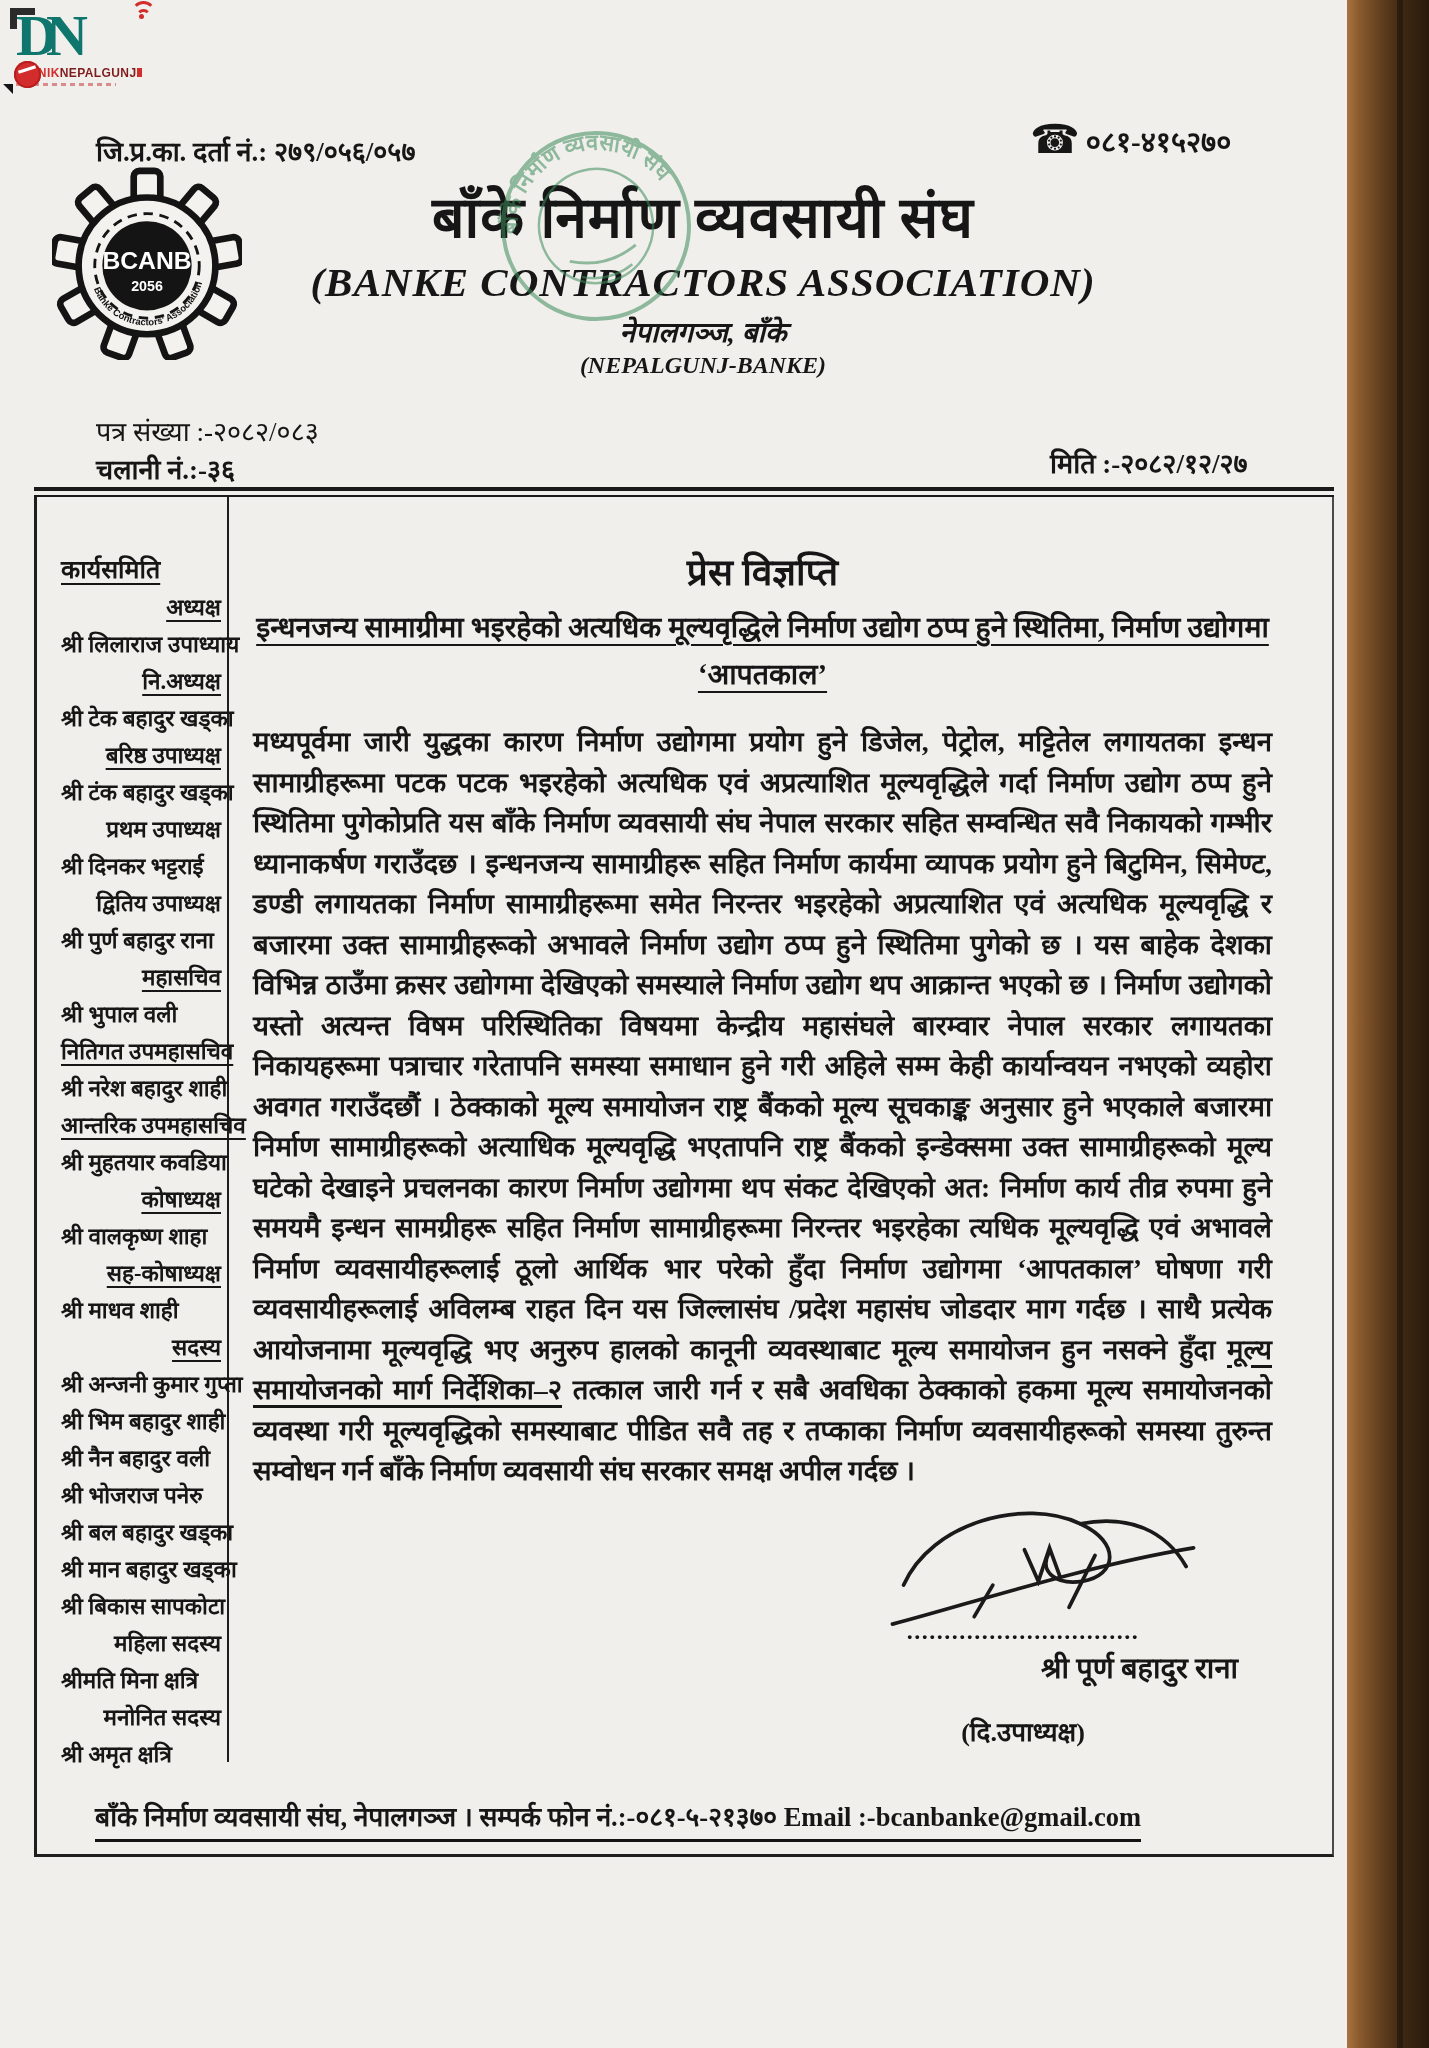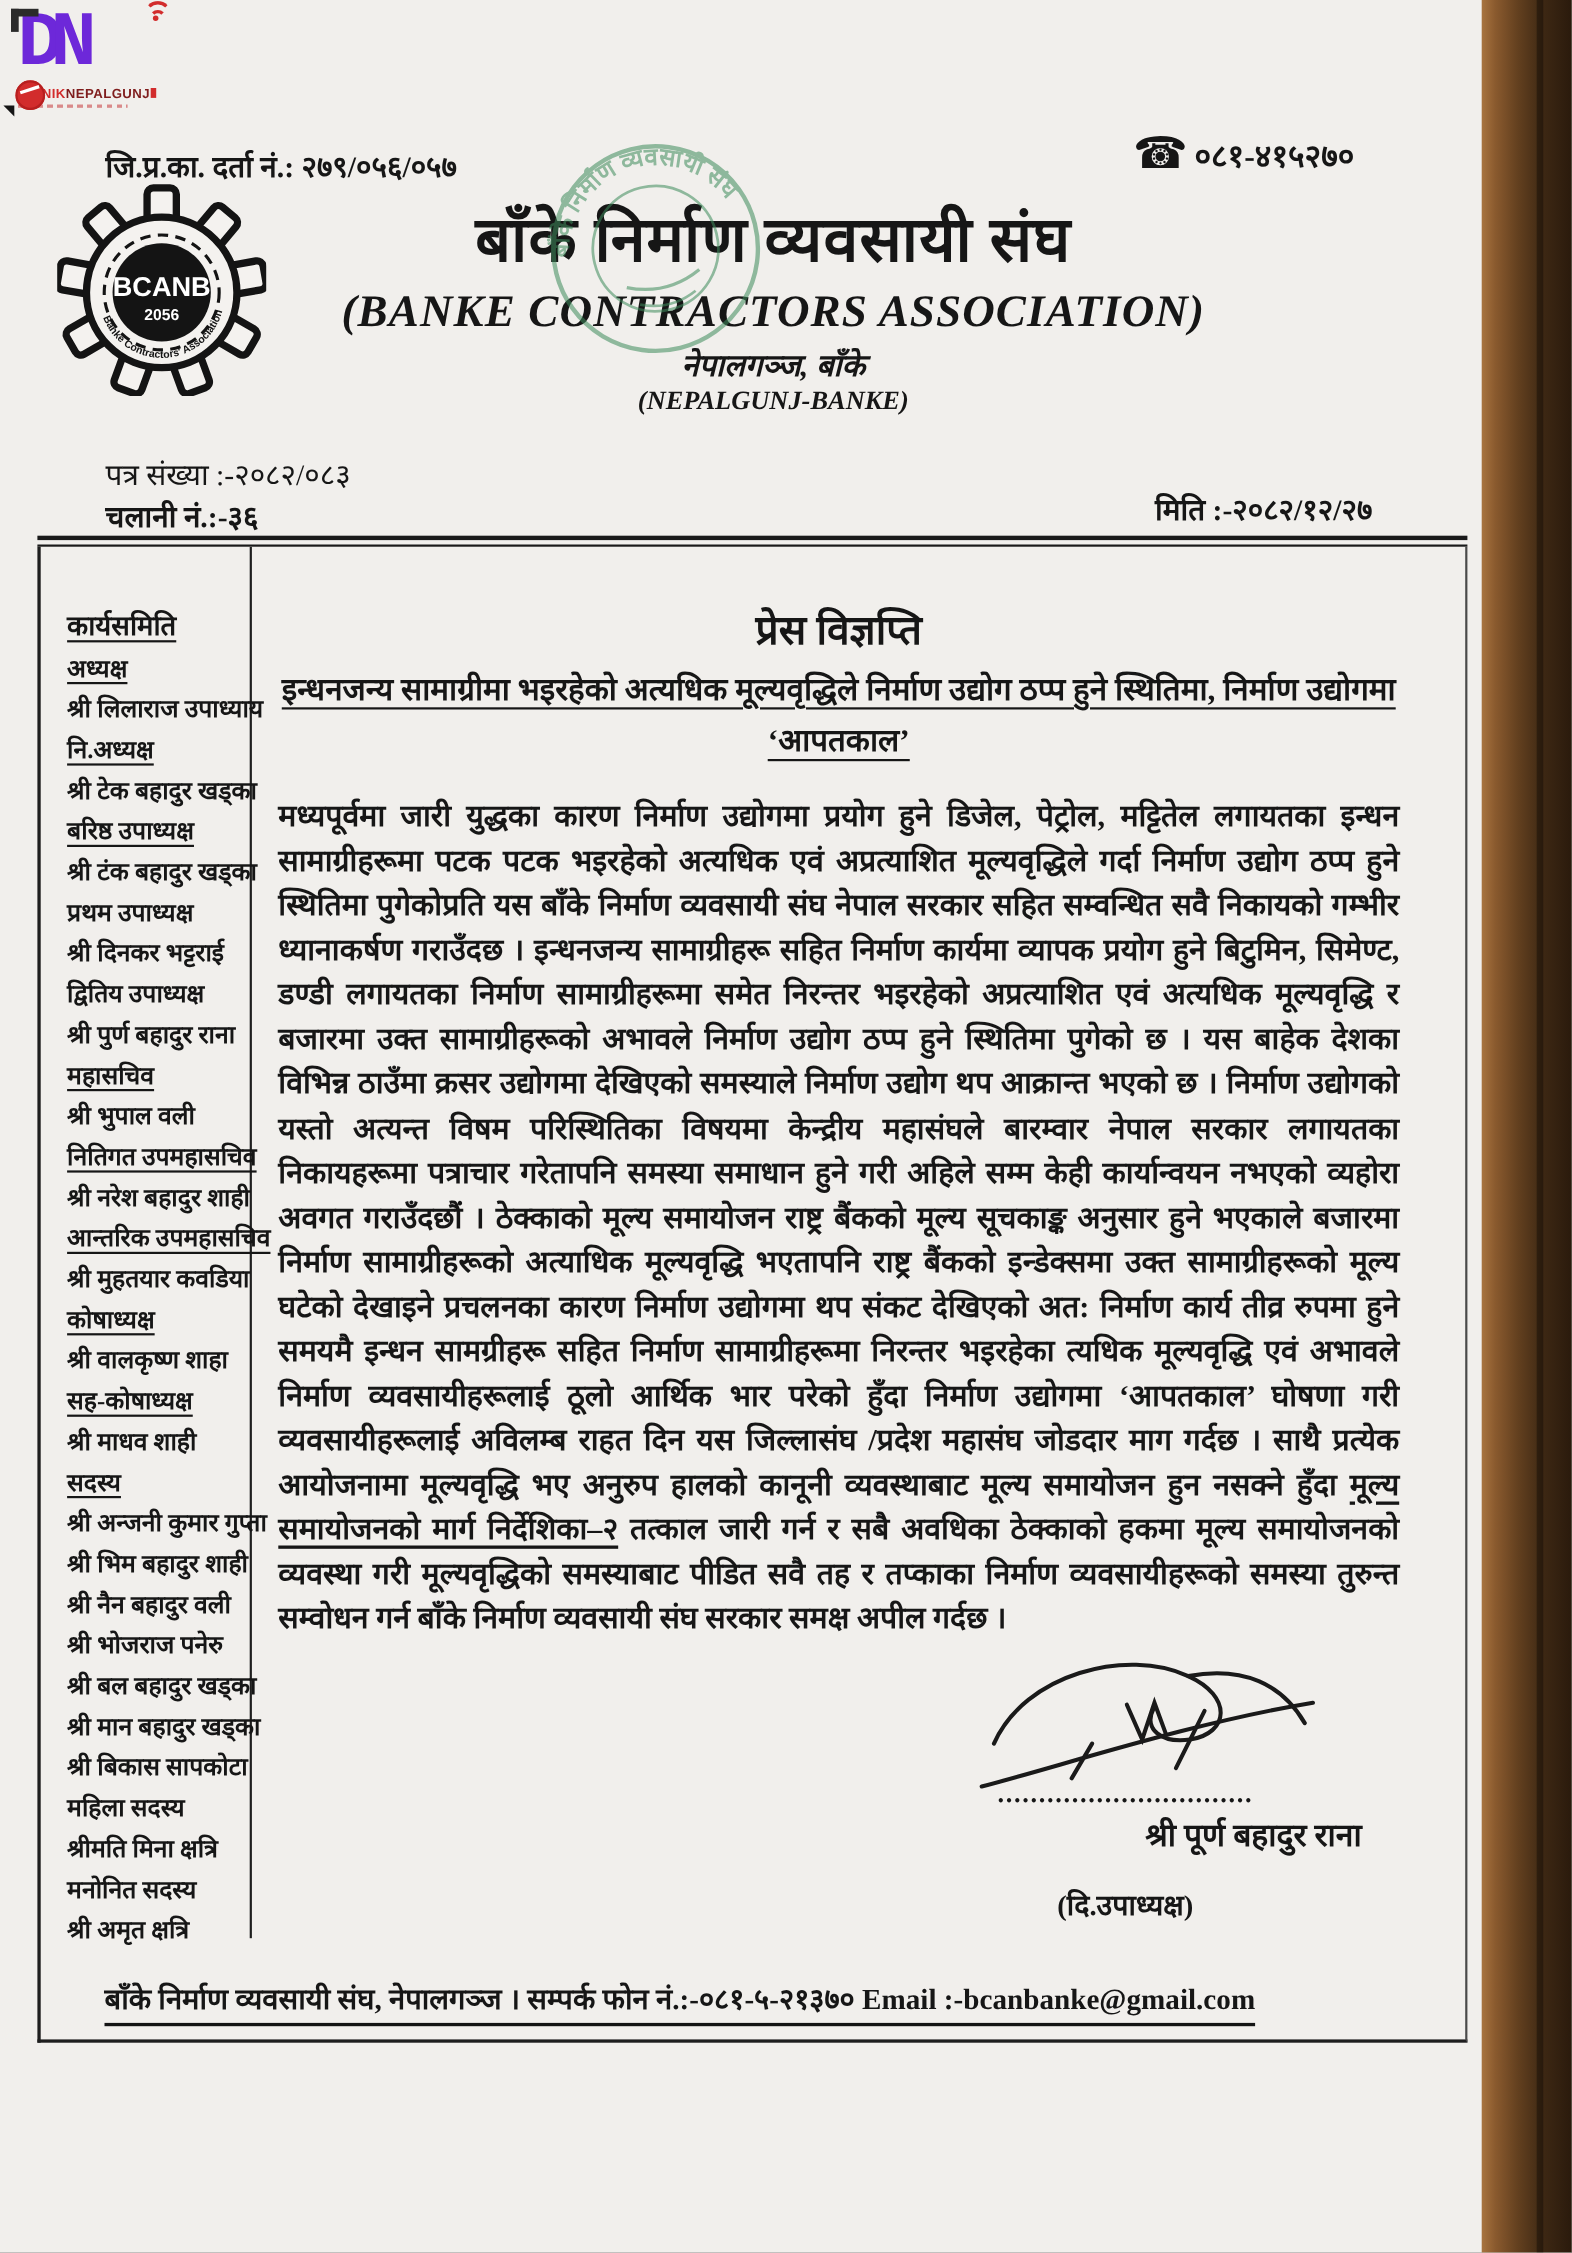--- a/index.html
+++ b/index.html
@@ -4,22 +4,22 @@
 <style>
   html,body{margin:0;padding:0;background:#777;}
   .page{position:relative;width:1429px;height:2048px;background:#f1efec;overflow:hidden;
         font-family:"Liberation Serif","DejaVu Sans",serif;color:#161616;}
   
   .wood{position:absolute;top:0;right:0;width:82px;height:100%;
         background:linear-gradient(90deg,#a8743f 0%,#8a5a2e 15%,#63401f 40%,#3c2713 70%,#2a1a0c 100%);}
   .wood-line{position:absolute;top:0;right:26px;width:6px;height:100%;background:rgba(0,0,0,.35);}
   
   .dn-logo{position:absolute;left:16px;top:8px;width:150px;z-index:9;}
-  .dn-letters{position:relative;font-family:Liberation Mono, monospace;
-              font-weight:900;font-size:70px;line-height:.95;letter-spacing:-12px;color:#6d28d9;}
+  .dn-letters{position:relative;font-family:Liberation Serif, serif;
+              font-weight:900;font-size:58px;line-height:.95;letter-spacing:-12px;color:#0f766e;}
   .dn-letters::before{content:'';position:absolute;left:-6px;top:0;width:18px;height:14px;
               border-left:7px solid #2b2b2b;border-top:7px solid #2b2b2b;}
   .globe{position:absolute;left:-2px;bottom:-2px;width:27px;height:27px;border-radius:50%;
          background:#d22c2c;box-shadow:inset 0 0 0 2px #b71f1f;}
   .globe::before{content:'';position:absolute;left:4px;top:7px;width:18px;height:3px;background:#fff;transform:rotate(-18deg);}
   .globe::after{content:'';position:absolute;left:-8px;bottom:-3px;border:7px solid transparent;border-top-color:#151515;transform:rotate(225deg);}
   .waves{position:absolute;right:8px;top:-8px;width:32px;height:20px;}
   .waves i{position:absolute;border:3px solid #d22c2c;border-radius:50%;
            border-bottom-color:transparent;border-left-color:transparent;border-right-color:transparent;}
   .waves .w1{width:9px;height:9px;left:10px;top:9px;}
@@ -47,21 +47,21 @@
   .date-line{position:absolute;left:1050px;top:444px;font-size:27px;font-weight:700;}
   .rule{position:absolute;left:34px;top:487px;width:1300px;height:4px;border-top:4px solid #1a1a1a;border-bottom:2px solid #1a1a1a;}
   
   .content-box{position:absolute;left:34px;top:497px;width:1300px;height:1360px;box-sizing:border-box;
                border-left:3px solid #1e1e1e;border-right:2px solid #4a4a4a;border-bottom:3px solid #1e1e1e;
                display:flex;flex-direction:column;overflow:hidden;gap:32px;}
   .box-main{display:flex;flex:1;min-height:0;}
   .sidebar{width:192px;box-sizing:border-box;border-right:2px solid #1e1e1e;padding:54px 6px 0 24px;}
   .sb-title{font-size:25px;font-weight:700;line-height:38px;text-decoration:underline;text-underline-offset:5px;text-decoration-thickness:2px;}
   .sb-line{font-size:22.5px;line-height:37px;white-space:nowrap;}
-  .sb-role{font-weight:700;}
+  .sb-role{font-weight:700;text-align:right;}
   .sb-name{font-weight:600;}
   .sb-line.u{text-decoration:underline;text-underline-offset:5px;text-decoration-thickness:2px;}
   .main{flex:1;box-sizing:border-box;padding:48px 60px 0 24px;}
   .press-title{text-align:center;font-size:37px;font-weight:700;}
   .headline{text-align:center;font-size:28.5px;font-weight:700;line-height:47px;margin-top:8px;
             text-decoration:underline;text-underline-offset:7px;text-decoration-thickness:2px;}
   .para{margin-top:24px;font-size:27.5px;line-height:40.5px;font-weight:600;text-align:justify;}
   .seg-u{text-decoration:underline;text-underline-offset:6px;text-decoration-thickness:2.5px;font-weight:700;}
   
   .sig-block{width:430px;margin:0 34px 0 auto;text-align:center;}

